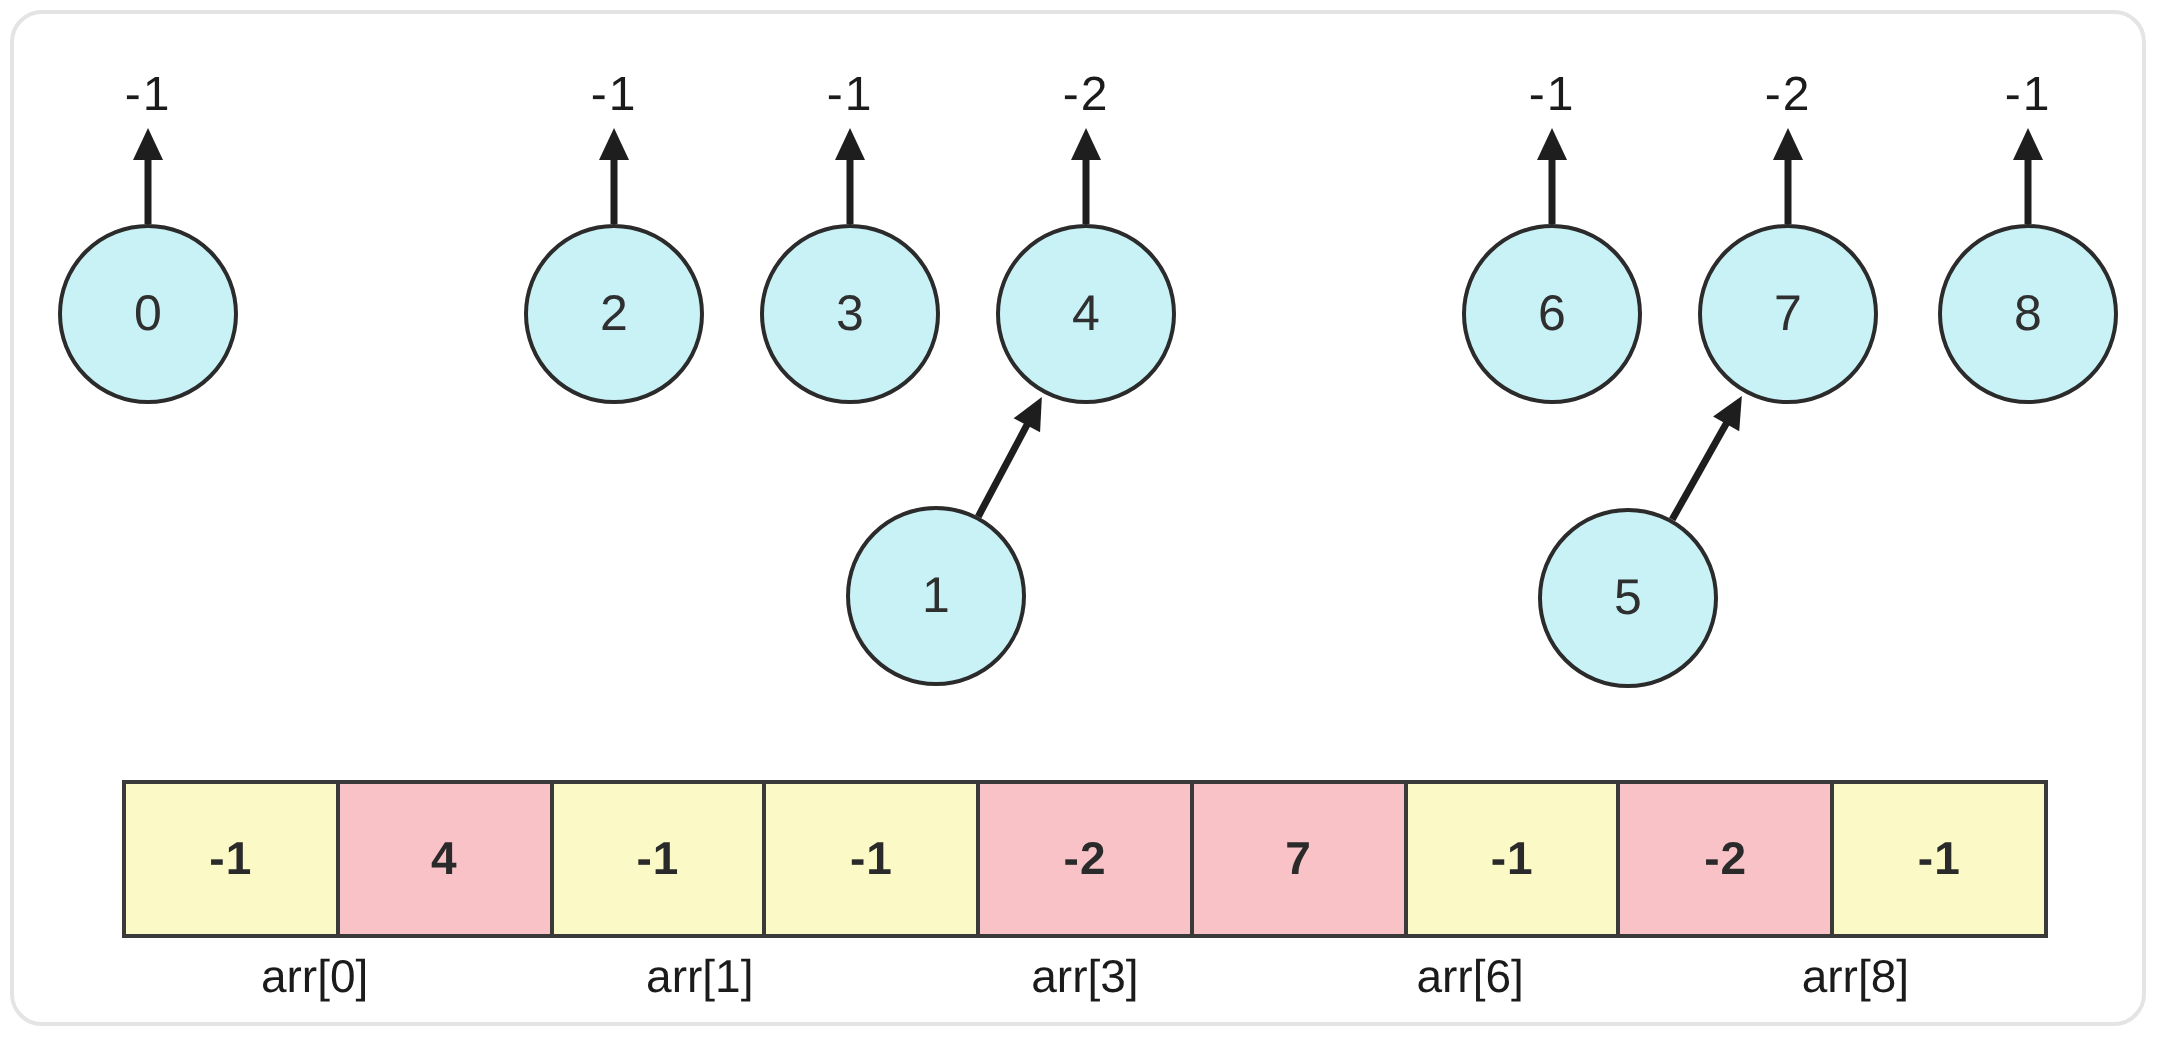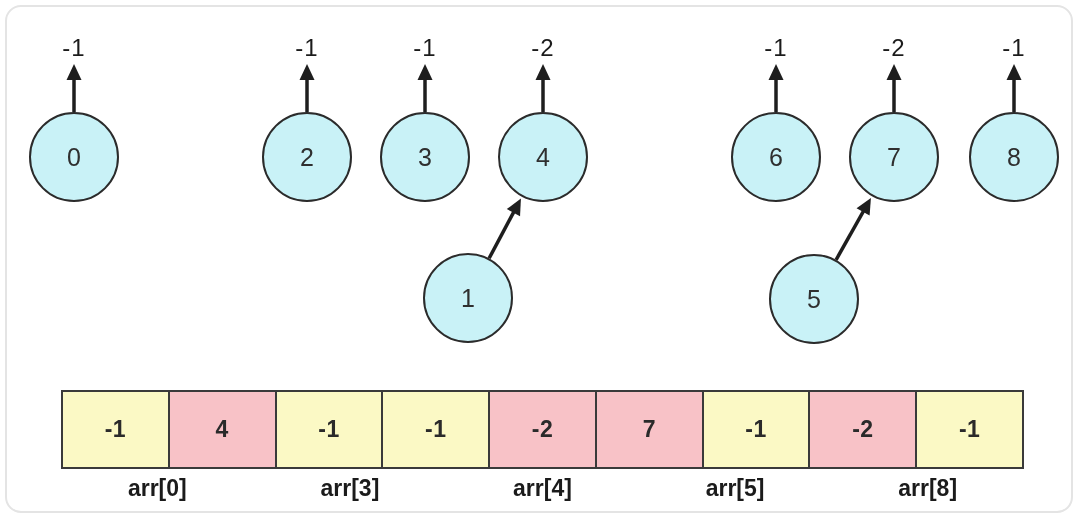--- a/index.html
+++ b/index.html
@@ -74,21 +74,21 @@
   .array-labels {
     position: absolute;
     left: 54px; top: 468px;
     width: 963px;
     display: flex;
   }
   .alabel {
     flex: 1 1 0;
     text-align: center;
     font-size: 23px;
-    font-weight: 700;
+    font-weight: 400;
     color: #1b1b1b;
   }
 </style>
 </head>
 <body>
 
 <div class="card">
   <svg id="arrow-svg" width="1080" height="520" viewBox="0 0 1080 520" xmlns="http://www.w3.org/2000/svg">
       <line x1="67" y1="105" x2="67" y2="71" stroke="#1e1e1e" stroke-width="3.5"></line>
       <polygon points="67,57 74.5,73 59.5,73" fill="#1e1e1e"></polygon>
@@ -151,18 +151,18 @@
       <div class="cell yellow">-1</div>
       <div class="cell yellow">-1</div>
       <div class="cell pink">-2</div>
       <div class="cell pink">7</div>
       <div class="cell yellow">-1</div>
       <div class="cell pink">-2</div>
       <div class="cell yellow">-1</div>
     </div>
   <div class="array-labels" id="array-labels">
       <div class="alabel">arr[0]</div>
+      <div class="alabel">arr[1]</div>
       <div class="alabel">arr[3]</div>
-      <div class="alabel">arr[4]</div>
-      <div class="alabel">arr[5]</div>
+      <div class="alabel">arr[6]</div>
       <div class="alabel">arr[8]</div>
     </div>
 </div>
 
 </body></html>

